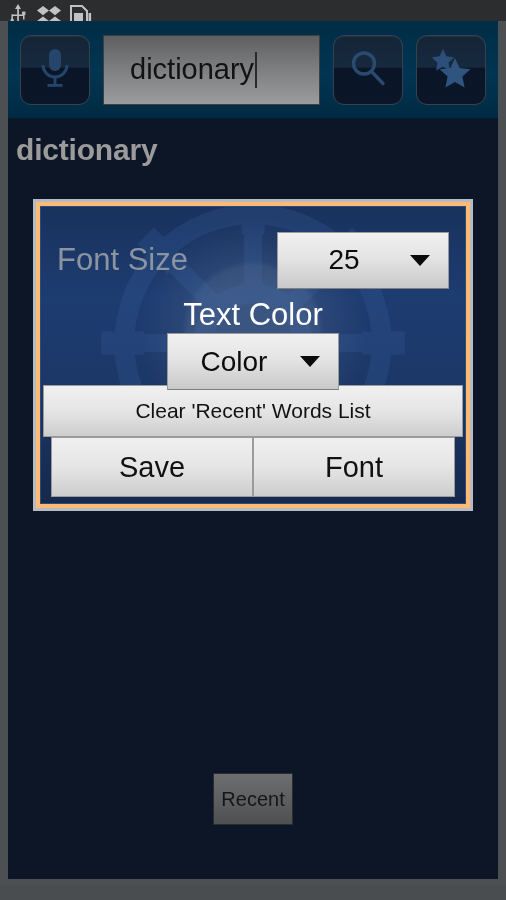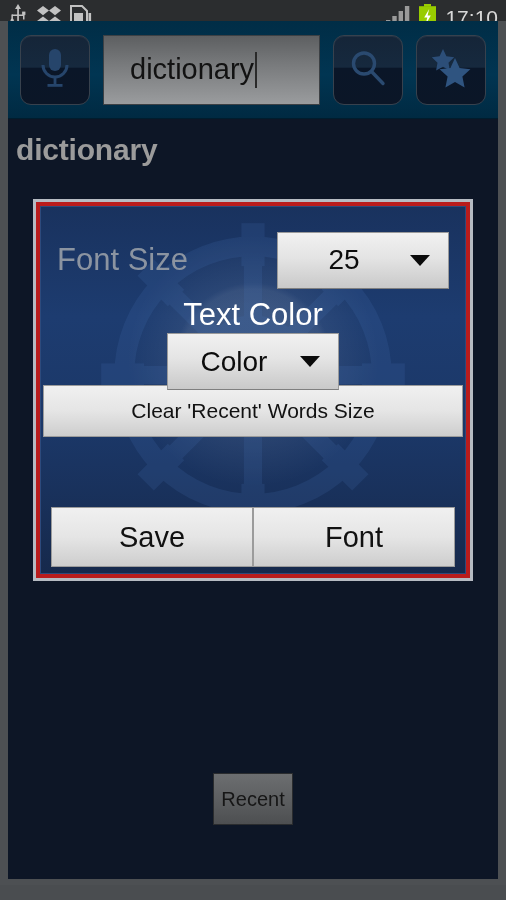--- a/index.html
+++ b/index.html
@@ -98,21 +98,21 @@
     font-size: 30px;
     font-weight: bold;
     padding: 14px 0 0 8px;
     letter-spacing: -0.2px;
   }
 
   
   #panel-wrap {
     margin: 32px 25px 0 25px;
     border: 3px solid #b6bbc2;
-    background: #b91c1c;
+    background: #fdba74;
     padding: 4px;
   }
   #panel {
     position: relative;
     background:
       radial-gradient(circle at 50% 42%, rgba(255,255,255,.085) 0 19%, rgba(255,255,255,0) 42%),
       radial-gradient(circle at 50% 42%, rgba(255,255,255,.05) 24%, rgba(255,255,255,0) 26%),
       linear-gradient(180deg,#19325e 0%, #1d3c70 30%, #1b3767 62%, #16294c 100%);
     border: 1px solid #2d4a7c;
     overflow: hidden;
@@ -182,21 +182,20 @@
     cursor: pointer;
     text-align: center;
   }
   #btn-clear {
     height: 52px;
     font-size: 21px;
   }
   #btn-row {
     display: flex;
     padding: 0 10px;
-    margin-top: 70px;
   }
   #btn-row .flatbtn {
     height: 60px;
     font-size: 29px;
     flex: 1 1 0;
   }
   #clear-wrap { padding: 0 2px; }
 
   
   #bottom-area {
@@ -251,40 +250,20 @@
         <svg width="22" height="23" viewBox="0 0 22 23">
           <g fill="#c2c2c2">
             <path d="M1,1 h11 l5,5 v15 h-16 z" fill="none" stroke="#c2c2c2" stroke-width="2"></path>
             <rect x="4" y="8" width="9" height="9" fill="#c2c2c2"></rect>
             <rect x="18.5" y="8" width="2.6" height="9"></rect>
             <rect x="18.5" y="19" width="2.6" height="2.6"></rect>
           </g>
         </svg>
       </span>
     </div>
-    <div id="status-right">
-      <span class="sb-icon">
-        <svg width="26" height="22" viewBox="0 0 26 22">
-          <g fill="#9a9a9a">
-            <rect x="0" y="15" width="4.4" height="7"></rect>
-            <rect x="6.3" y="11" width="4.4" height="11"></rect>
-            <rect x="12.6" y="6" width="4.4" height="16"></rect>
-            <rect x="18.9" y="1" width="4.4" height="21"></rect>
-          </g>
-        </svg>
-      </span>
-      <span class="sb-icon">
-        <svg width="19" height="24" viewBox="0 0 19 24">
-          <rect x="6" y="0" width="7" height="2.6" fill="#99cc00"></rect>
-          <rect x="1" y="2.2" width="17" height="21.2" fill="#99cc00"></rect>
-          <polygon points="11.2,5 6.2,13.4 9.3,13.4 7.6,20.4 12.8,11.4 9.6,11.4" fill="#ffffff"></polygon>
-        </svg>
-      </span>
-      <span id="clock">17:10</span>
-    </div>
   </div>
 
   <div id="app">
 
     <div id="toolbar">
 
       <div class="tb-btn">
         <span>
           <svg width="38" height="44" viewBox="0 0 38 44">
             <g fill="#26456b">
@@ -368,21 +347,21 @@
 
           <div class="row" id="row-textcolor">
             <div class="row-label" id="label-textcolor">Text Color</div>
             <div class="spinner">
               <span class="spinner-value">Color</span>
               <span class="caret-down"></span>
             </div>
           </div>
 
           <div id="clear-wrap">
-            <button class="flatbtn" id="btn-clear">Clear 'Recent' Words Size</button>
+            <button class="flatbtn" id="btn-clear">Clear 'Recent' Words List</button>
           </div>
 
           <div id="btn-row">
             <button class="flatbtn">Save</button>
             <button class="flatbtn">Font</button>
           </div>
 
         </div>
       </div>
     </div>

